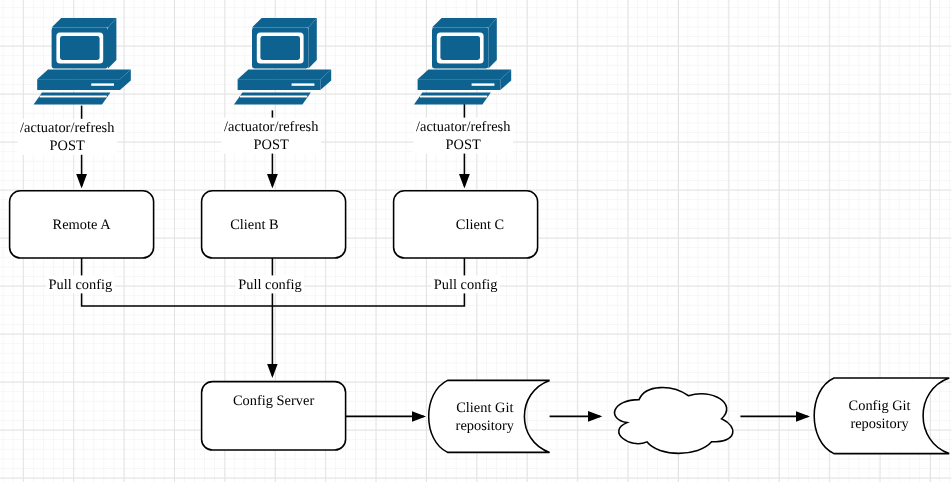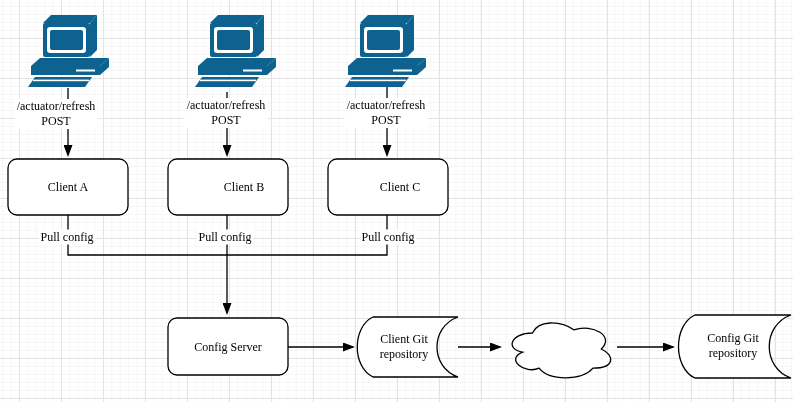--- a/index.html
+++ b/index.html
@@ -90,22 +90,22 @@
 POST</div>
   <div class="lbl edge-lbl" style="left:226px;top:113px">/actuator/refresh
 POST</div>
   <div class="lbl edge-lbl" style="left:386px;top:113px">/actuator/refresh
 POST</div>
 
   <div class="lbl edge-lbl" style="left:67px;top:237px">Pull config</div>
   <div class="lbl edge-lbl" style="left:225px;top:237px">Pull config</div>
   <div class="lbl edge-lbl" style="left:388px;top:237px">Pull config</div>
 
-  <div class="lbl" style="left:68px;top:187px">Client A</div>
-  <div class="lbl" style="left:244px;top:187px">Client B</div>
+  <div class="lbl" style="left:68px;top:187px">Remote A</div>
+  <div class="lbl" style="left:212px;top:187px">Client B</div>
   <div class="lbl" style="left:400px;top:187px">Client C</div>
-  <div class="lbl" style="left:228px;top:347px">Config Server</div>
+  <div class="lbl" style="left:228px;top:334px">Config Server</div>
   <div class="lbl" style="left:404px;top:347px">Client Git
 repository</div>
   <div class="lbl" style="left:733px;top:346px">Config Git
 repository</div>
 
 </div>
 
 </body></html>

